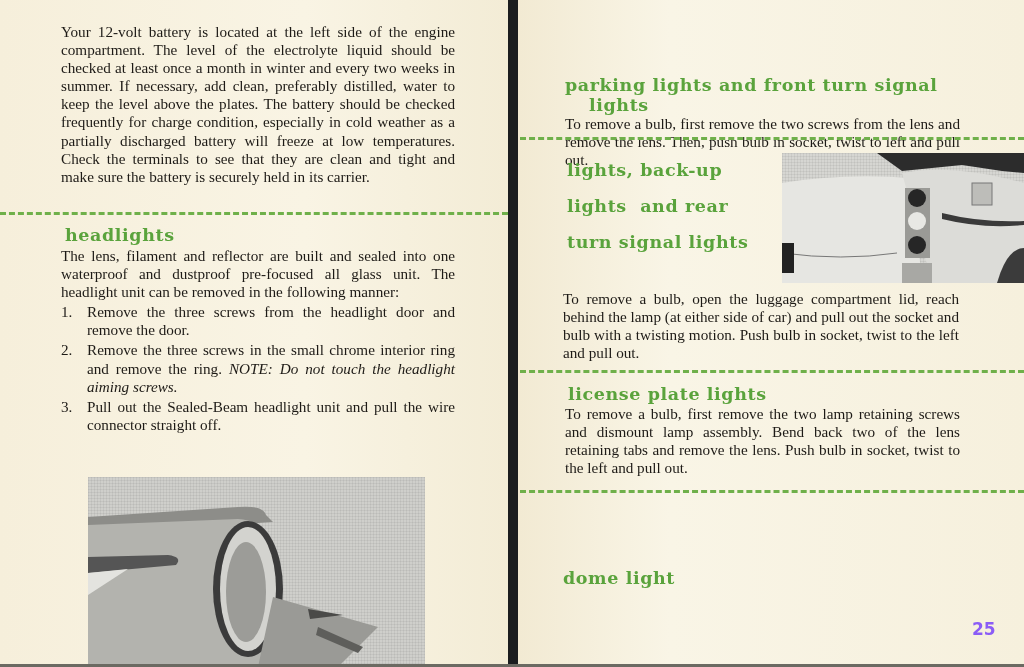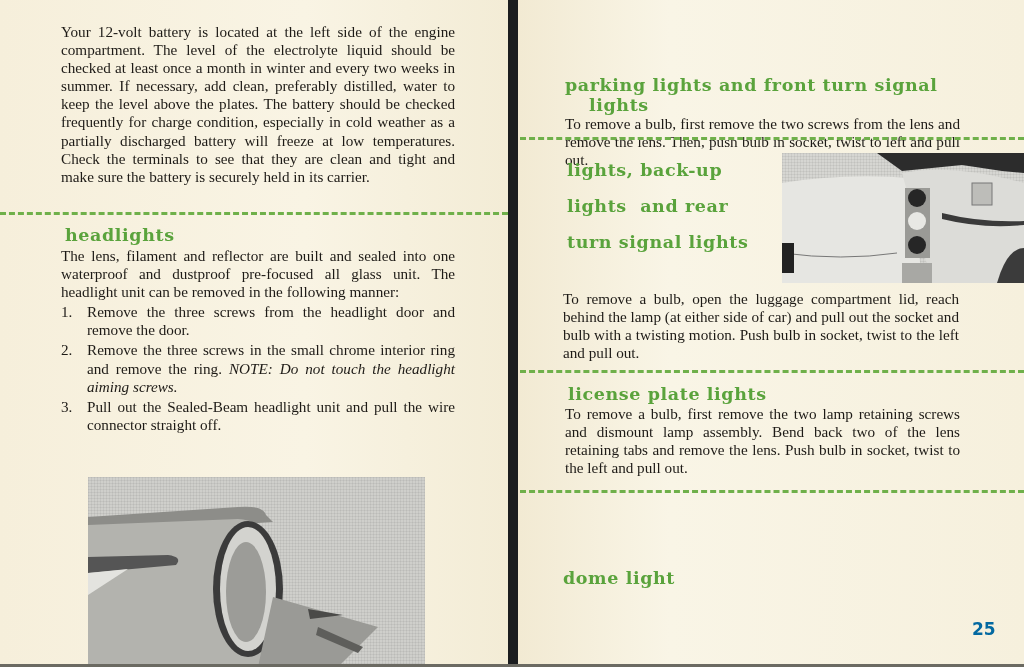--- a/index.html
+++ b/index.html
@@ -39,21 +39,21 @@
 
   
   #parking { position:absolute; left:565px; top:28px; width:395px;margin-top:47px; }
   #parking .heading .cont { display:block; padding-left:24px; }
   #tail-heading { position:absolute; left:567px; top:152px; width:210px; }
   #tail-heading .heading { line-height:36px; }
   #tail-body { position:absolute; left:563px; top:290px; width:396px; }
   #license { position:absolute; left:565px; top:384px; width:395px; }
   #dome { position:absolute; left:560px; top:520px; width:395px;margin-top:48px; }
   #license .heading, #dome .heading { margin-left:3px; margin-bottom:1px; }
-  #page-number { position:absolute; left:972px; top:619px; font-family:"DejaVu Sans", sans-serif; font-weight:bold; font-size:17px; color:#0369a1; }
+  #page-number { position:absolute; left:972px; top:619px; font-family:"DejaVu Sans", sans-serif; font-weight:bold; font-size:17px; color:#8b5cf6; }
 </style>
 </head>
 <body>
 
 <div class="page page-left"></div>
 <div class="page page-right"></div>
 <div class="spine"></div>
 
 <p id="battery" class="body-text">Your 12-volt battery is located at the left side of the engine compartment. The level of the electrolyte liquid should be checked at least once a month in winter and every two weeks in summer. If necessary, add clean, preferably distilled, water to keep the level above the plates. The battery should be checked frequently for charge condition, especially in cold weather as a partially discharged battery will freeze at low temperatures. Check the terminals to see that they are clean and tight and make sure the battery is securely held in its carrier.</p>
 

